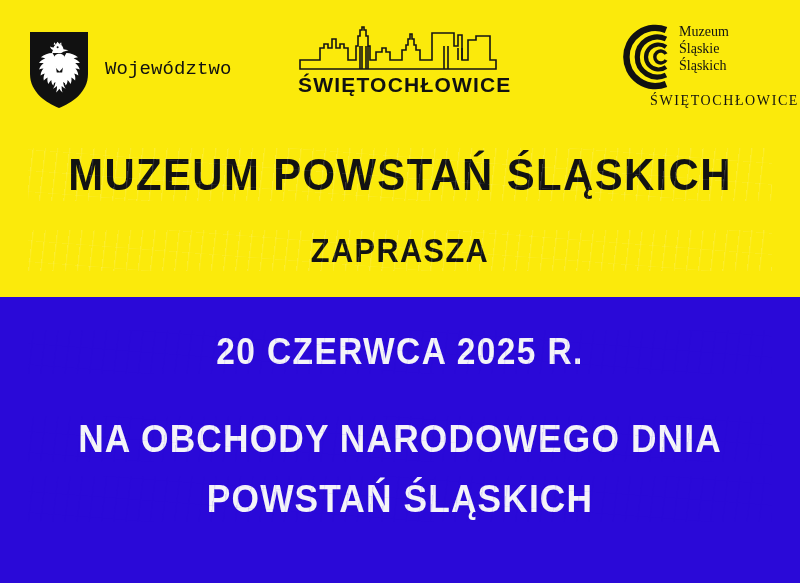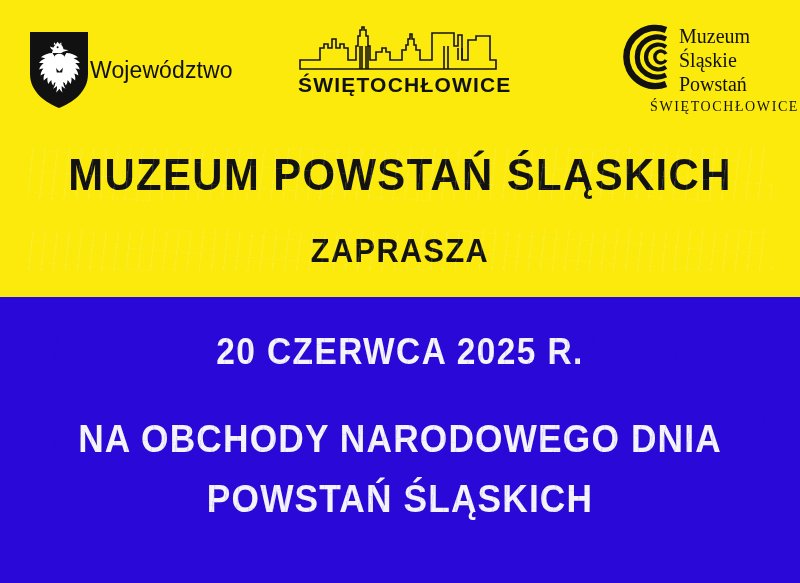--- a/index.html
+++ b/index.html
@@ -57,22 +57,23 @@
   .logo-voivodeship {
     left: 28px;
     top: 30px;
   }
   .shield-svg {
     display: block;
     width: 62px;
     height: 80px;
   }
   .voi-text {
-    font-family: Liberation Sans, sans-serif;
-    font-size: 23px;
+    margin-left: 15px;
+    font-family: Liberation Mono, monospace;
+    font-size: 19px;
     line-height: 1.33;
     color: #111111;
     letter-spacing: 0.1px;
     white-space: nowrap;
   }
 
   
   .logo-city {
     left: 298px;
     top: 26px;
@@ -106,21 +107,21 @@
   }
   .arcs-svg {
     display: block;
     width: 62px;
     height: 66px;
     flex: 0 0 auto;
   }
   .museum-words {
     margin-left: 9px;
     font-family: "Liberation Serif", serif;
-    font-size: 20px;
+    font-size: 14px;
     line-height: 1.2;
     color: #111111;
     white-space: nowrap;
   }
   .museum-sub {
     margin-top: 3px;
     margin-left: 1px;
     font-family: "Liberation Serif", serif;
     font-size: 14px;
     letter-spacing: 1.6px;
@@ -295,21 +296,21 @@
               <path d="M58 6 A29 29 0 1 0 58 60" stroke-width="6.5"></path>
               <path d="M58 15 A20 20 0 1 0 58 51" stroke-width="5.2"></path>
               <path d="M58 23 A12.5 12.5 0 1 0 58 43" stroke-width="4.2"></path>
               <path d="M58 30 A6 6 0 1 0 58 36" stroke-width="3.4"></path>
             </g>
           </svg>
         </span>
         <div class="museum-words">
           <div>Muzeum</div>
           <div>Śląskie</div>
-          <div>Powstań</div>
+          <div>Śląskich</div>
         </div>
       </div>
       <div class="museum-sub">ŚWIĘTOCHŁOWICE</div>
     </div>
 
   </div>
 
   <div class="display line-title">MUZEUM POWSTAŃ ŚLĄSKICH</div>
   <div class="display line-zaprasza">ZAPRASZA</div>
   <div class="display line-date on-blue">20 CZERWCA 2025 R.</div>

